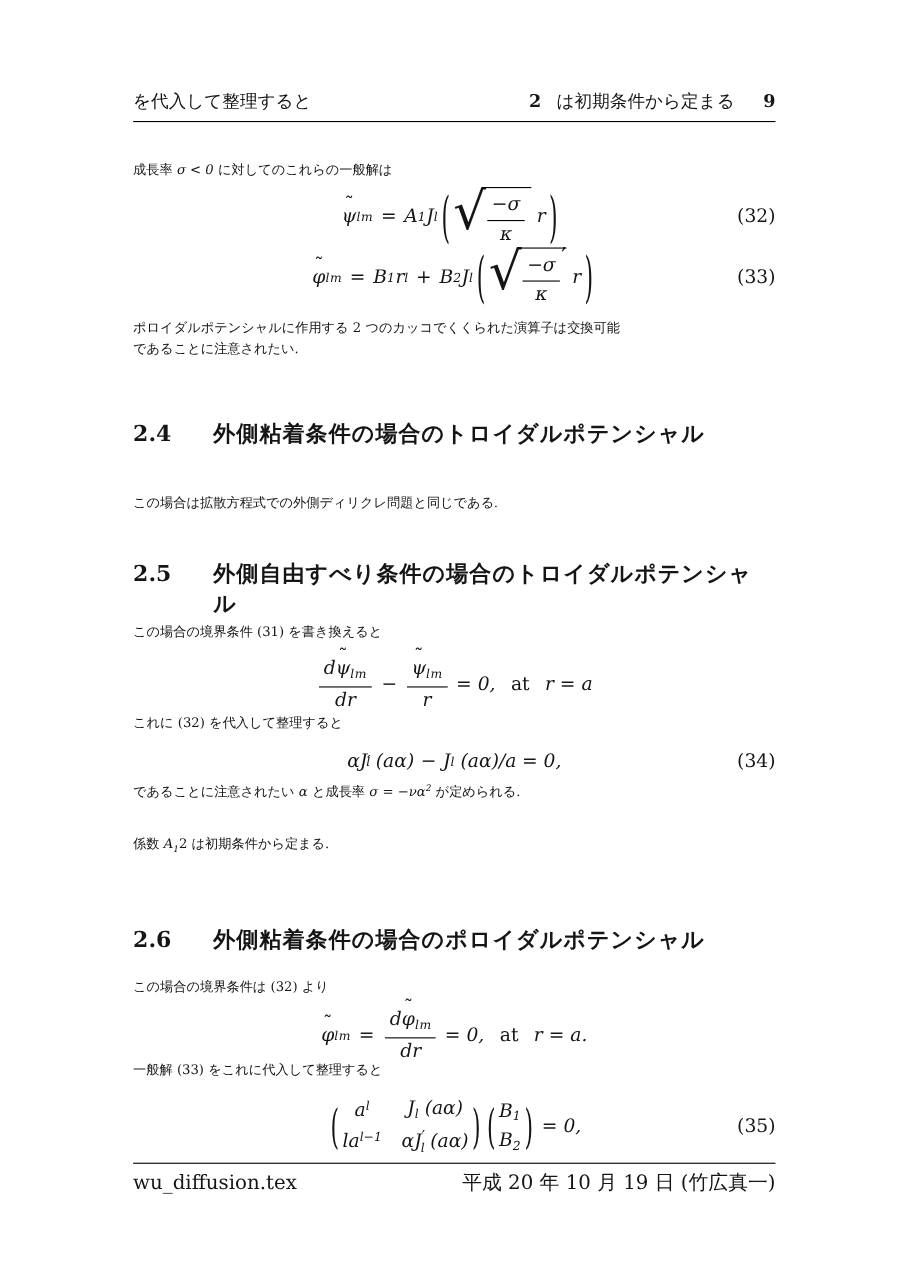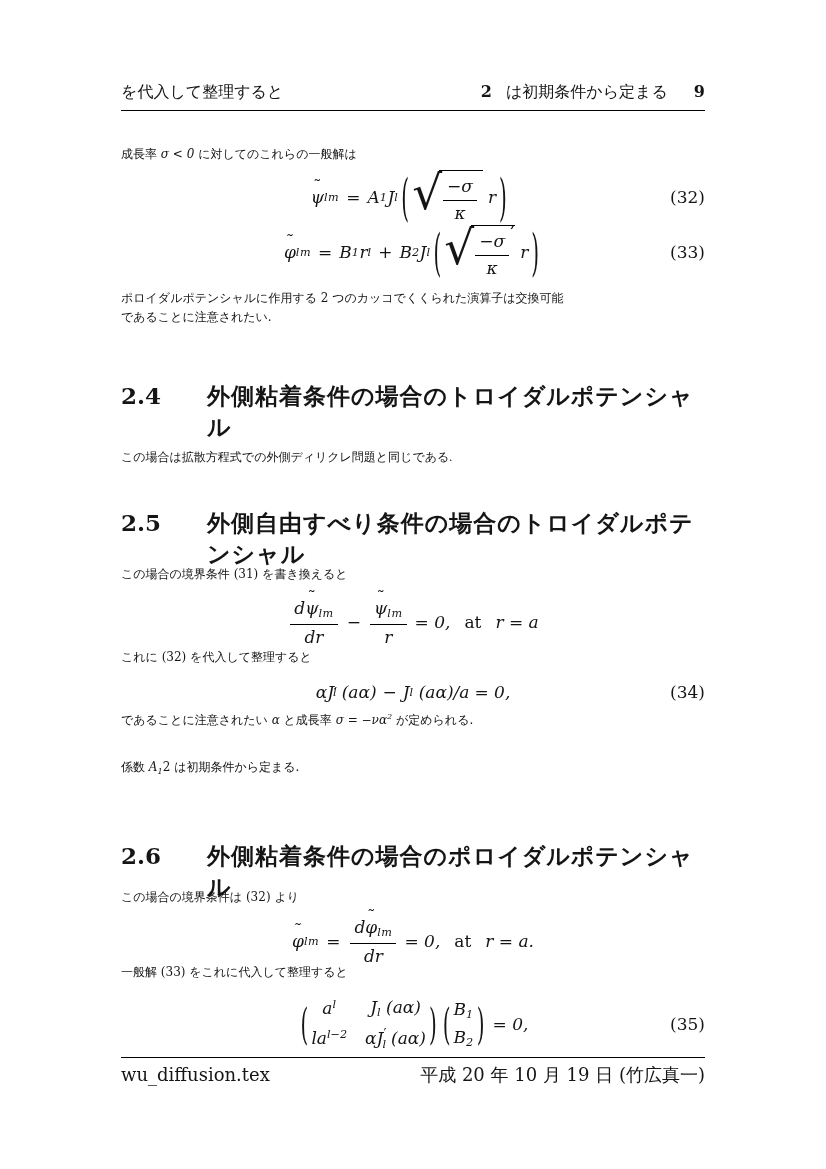--- a/index.html
+++ b/index.html
@@ -17,23 +17,23 @@
   .h-no { font-weight:bold; margin-right:14px; }
   .h-page { font-weight:bold; margin-left:26px; }
 
   
   .para { font-size:12px; line-height:1.55; }
   .m { font-style:italic; font-family:"DejaVu Serif",serif; }
   .m sup, .para sup { font-size:0.68em; }
   .m sub, .para sub { font-size:0.68em; }
 
   
-  .sect { display:flex; align-items:baseline; font-size:23px; font-weight:bold;gap:20px; }
+  .sect { display:flex; align-items:baseline; font-size:20px; font-weight:bold; }
   .sect .no { font-family:"DejaVu Serif",serif; margin-right:26px; }
-  .sect .ttl { font-family:Liberation Sans, sans-serif; letter-spacing:1px; }
+  .sect .ttl { font-family:Liberation Sans, sans-serif; letter-spacing:1px;margin-left:12px; }
 
   
   .eqrow { display:flex; justify-content:center; align-items:center;
            font-size:17px; font-style:italic; font-family:"DejaVu Serif",serif; }
   .eqrow .eqno { position:absolute; right:0; font-style:normal; }
   .rm { font-style:normal; }
   .sp-l { margin-left:5px; }
   .qsp { margin:0 14px; }
 
   sub.ssub { font-size:0.66em; vertical-align:-0.3em; letter-spacing:0.5px; }
@@ -219,21 +219,21 @@
 
 <div class="abs para" style="top:963px;">
   <span>一般解 (33) をこれに代入して整理すると</span>
 </div>
 
 <div class="abs eqrow" style="top:992px; height:64px;">
   <span class="bp bp-md">(</span>
   <span class="mat">
     <span><span>a</span><sup class="ssup">l</sup></span>
     <span><span>J</span><sub class="ssub">l</sub><span class="sp-l">(aα)</span></span>
-    <span><span>la</span><sup class="ssup">l−2</sup></span>
+    <span><span>la</span><sup class="ssup">l−1</sup></span>
     <span><span>α</span><span>J</span><span class="prime">′</span><sub class="tuck">l</sub><span class="sp-l">(aα)</span></span>
   </span>
   <span class="bp bp-md">)</span>
   <span class="bp bp-md">(</span>
   <span class="vec">
     <span><span>B</span><sub class="ssub">1</sub></span>
     <span><span>B</span><sub class="ssub">2</sub></span>
   </span>
   <span class="bp bp-md">)</span>
   <span class="sp-l">= 0,</span>

